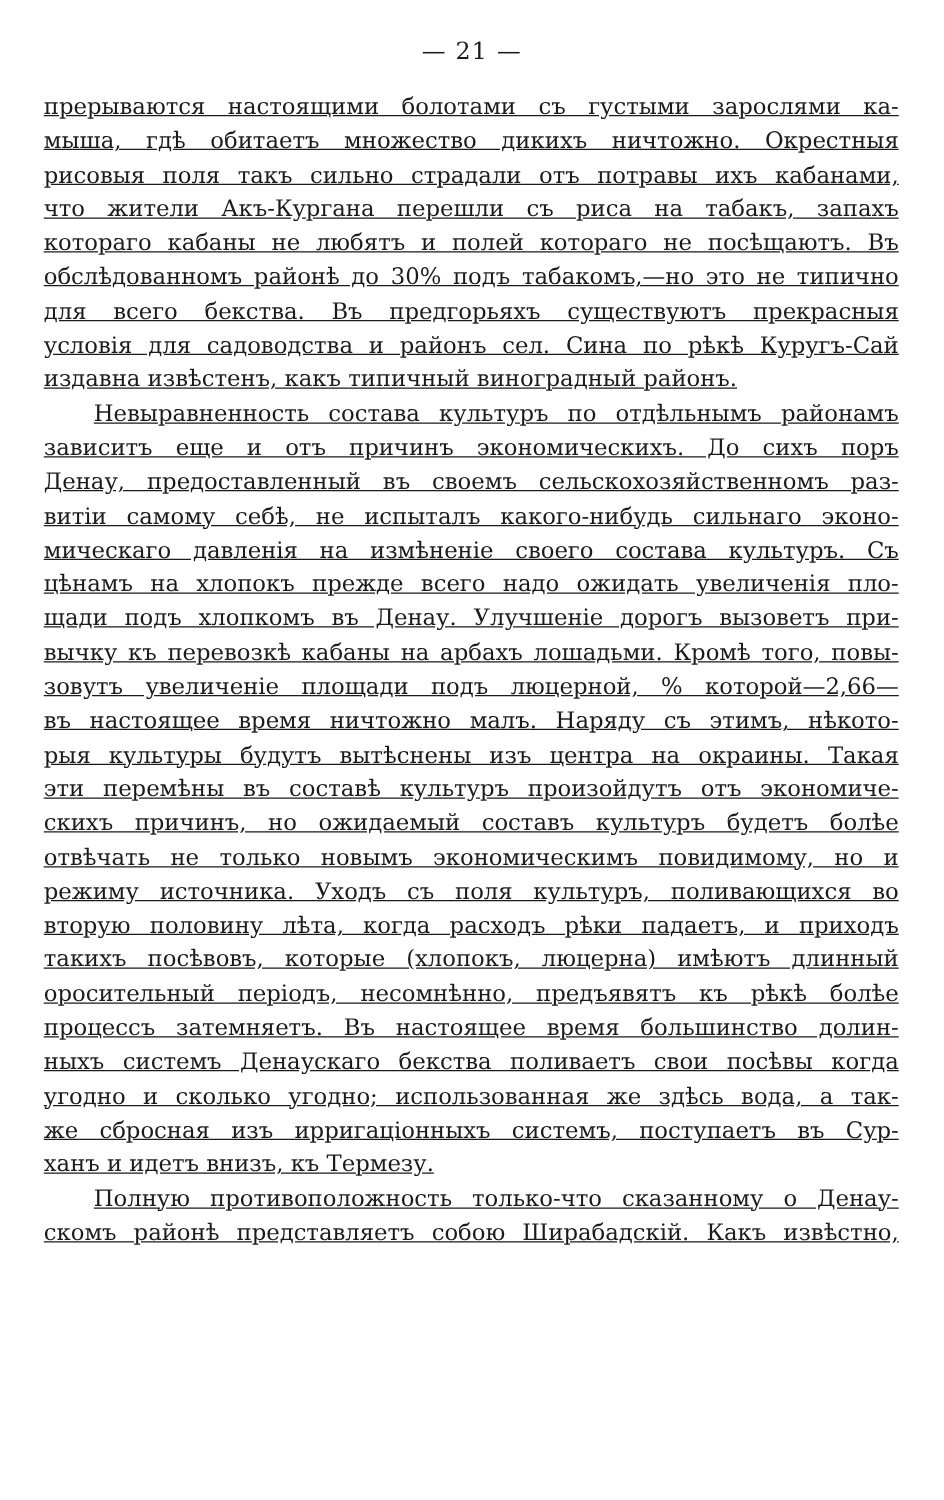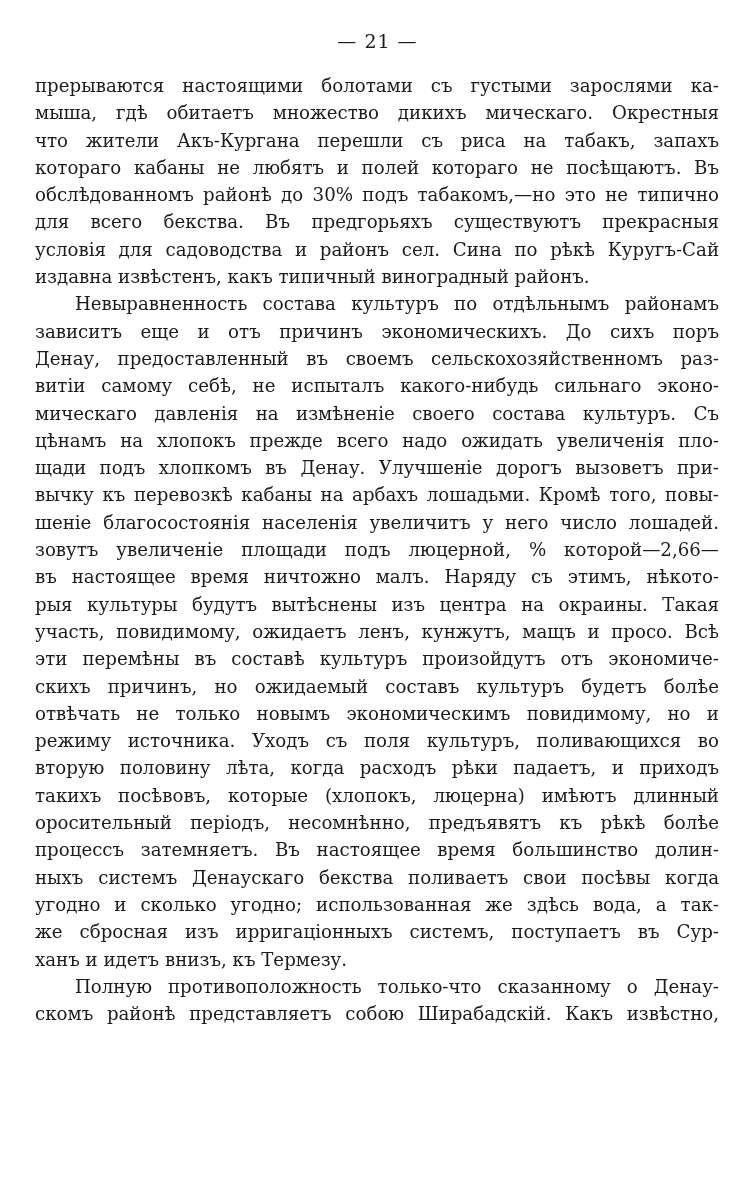--- a/index.html
+++ b/index.html
@@ -16,51 +16,51 @@
   }
   .body-text {
     position: absolute; top: 72px; left: 35px; width: 684px;
   }
   .line {
     height: 27.3px; line-height: 27.3px;
     font-size: 18.2px;
     white-space: nowrap;
     text-align: justify; text-align-last: justify;
     overflow: visible;
+    text-decoration: underline;
   }
   .line.indent { padding-left: 40px; }
   .line.last { text-align-last: left; }
 </style>
 </head>
 <body>
 
 <div class="page">
   <div class="page-number">— 21 —</div>
   <div class="body-text" id="body-text">
       <div class="line">прерываются настоящими болотами съ густыми зарослями ка-</div>
-      <div class="line">мыша, гдѣ обитаетъ множество дикихъ мическаго. Окрестныя</div>
+      <div class="line">мыша, гдѣ обитаетъ множество дикихъ ничтожно. Окрестныя</div>
+      <div class="line">рисовыя поля такъ сильно страдали отъ потравы ихъ кабанами,</div>
       <div class="line">что жители Акъ-Кургана перешли съ риса на табакъ, запахъ</div>
       <div class="line">котораго кабаны не любятъ и полей котораго не посѣщаютъ. Въ</div>
       <div class="line">обслѣдованномъ районѣ до 30% подъ табакомъ,—но это не типично</div>
       <div class="line">для всего бекства. Въ предгорьяхъ существуютъ прекрасныя</div>
       <div class="line">условія для садоводства и районъ сел. Сина по рѣкѣ Куругъ-Сай</div>
       <div class="line last">издавна извѣстенъ, какъ типичный виноградный районъ.</div>
       <div class="line indent">Невыравненность состава культуръ по отдѣльнымъ районамъ</div>
       <div class="line">зависитъ еще и отъ причинъ экономическихъ. До сихъ поръ</div>
       <div class="line">Денау, предоставленный въ своемъ сельскохозяйственномъ раз-</div>
       <div class="line">витіи самому себѣ, не испыталъ какого-нибудь сильнаго эконо-</div>
       <div class="line">мическаго давленія на измѣненіе своего состава культуръ. Съ</div>
       <div class="line">цѣнамъ на хлопокъ прежде всего надо ожидать увеличенія пло-</div>
       <div class="line">щади подъ хлопкомъ въ Денау. Улучшеніе дорогъ вызоветъ при-</div>
       <div class="line">вычку къ перевозкѣ кабаны на арбахъ лошадьми. Кромѣ того, повы-</div>
-      <div class="line">шеніе благосостоянія населенія увеличитъ у него число лошадей.</div>
       <div class="line">зовутъ увеличеніе площади подъ люцерной, % которой—2,66—</div>
       <div class="line">въ настоящее время ничтожно малъ. Наряду съ этимъ, нѣкото-</div>
       <div class="line">рыя культуры будутъ вытѣснены изъ центра на окраины. Такая</div>
-      <div class="line">участь, повидимому, ожидаетъ ленъ, кунжутъ, мащъ и просо. Всѣ</div>
       <div class="line">эти перемѣны въ составѣ культуръ произойдутъ отъ экономиче-</div>
       <div class="line">скихъ причинъ, но ожидаемый составъ культуръ будетъ болѣе</div>
       <div class="line">отвѣчать не только новымъ экономическимъ повидимому, но и</div>
       <div class="line">режиму источника. Уходъ съ поля культуръ, поливающихся во</div>
       <div class="line">вторую половину лѣта, когда расходъ рѣки падаетъ, и приходъ</div>
       <div class="line">такихъ посѣвовъ, которые (хлопокъ, люцерна) имѣютъ длинный</div>
       <div class="line">оросительный періодъ, несомнѣнно, предъявятъ къ рѣкѣ болѣе</div>
       <div class="line">процессъ затемняетъ. Въ настоящее время большинство долин-</div>
       <div class="line">ныхъ системъ Денаускаго бекства поливаетъ свои посѣвы когда</div>
       <div class="line">угодно и сколько угодно; использованная же здѣсь вода, а так-</div>

